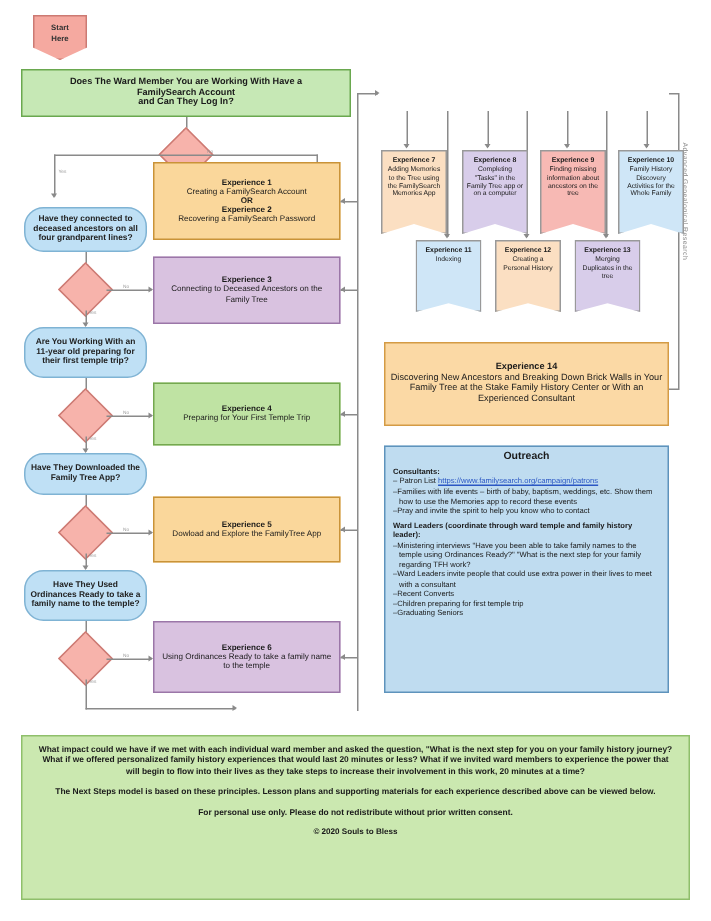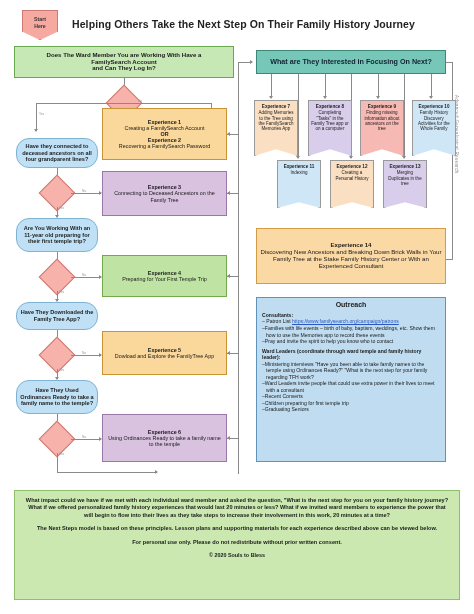--- a/index.html
+++ b/index.html
@@ -98,21 +98,20 @@
 </head>
 <body>
 
 <div id="canvas">
 
   <div class="abs start" style="left:22px;top:10px;">
     <div>Start</div>
     <div>Here</div>
   </div>
 
-  <div class="abs title" style="left:72px;top:18px;width:390px;">Helping Others Take the Next Step On Their Family History Journey</div>
 
   <div class="abs vtext" style="left:454px;top:95px;">Advanced Genealogical Research</div>
 
   <div class="abs node green" style="left:14px;top:46px;width:220px;height:32px;flex-direction:column;font-size:6.1px;font-weight:bold;">
     <span>Does The Ward Member You are Working With Have a</span>
     <span>FamilySearch Account</span>
     <span>and Can They Log In?</span>
   </div>
 
   <div class="ln lnv" style="left:124px;top:78px;height:9px;"></div>
@@ -221,23 +220,20 @@
   <div class="arw arw-l" style="left:227px;top:190.5px;"></div>
   <div class="ln lnh" style="left:227px;top:276px;width:11px;"></div>
   <div class="arw arw-l" style="left:227px;top:273.5px;"></div>
   <div class="ln lnh" style="left:227px;top:353px;width:11px;"></div>
   <div class="arw arw-l" style="left:227px;top:350.5px;"></div>
   <div class="ln lnh" style="left:227px;top:438px;width:11px;"></div>
   <div class="arw arw-l" style="left:227px;top:435.5px;"></div>
   <div class="ln lnh" style="left:238px;top:62px;width:14px;"></div>
   <div class="arw arw-r" style="left:250px;top:59.5px;"></div>
 
-  <div class="abs node teal" style="left:256px;top:50px;width:190px;height:24px;font-size:7.2px;font-weight:bold;color:#123;">
-    <span>What are They Interested in Focusing On Next?</span>
-  </div>
 
   <div class="ln lnv" style="left:271px;top:74px;height:24px;"></div>
   <div class="arw arw-d" style="left:268.5px;top:96px;"></div>
   <div class="ln lnv" style="left:325px;top:74px;height:24px;"></div>
   <div class="arw arw-d" style="left:322.5px;top:96px;"></div>
   <div class="ln lnv" style="left:378px;top:74px;height:24px;"></div>
   <div class="arw arw-d" style="left:375.5px;top:96px;"></div>
   <div class="ln lnv" style="left:431px;top:74px;height:24px;"></div>
   <div class="arw arw-d" style="left:428.5px;top:96px;"></div>
 

